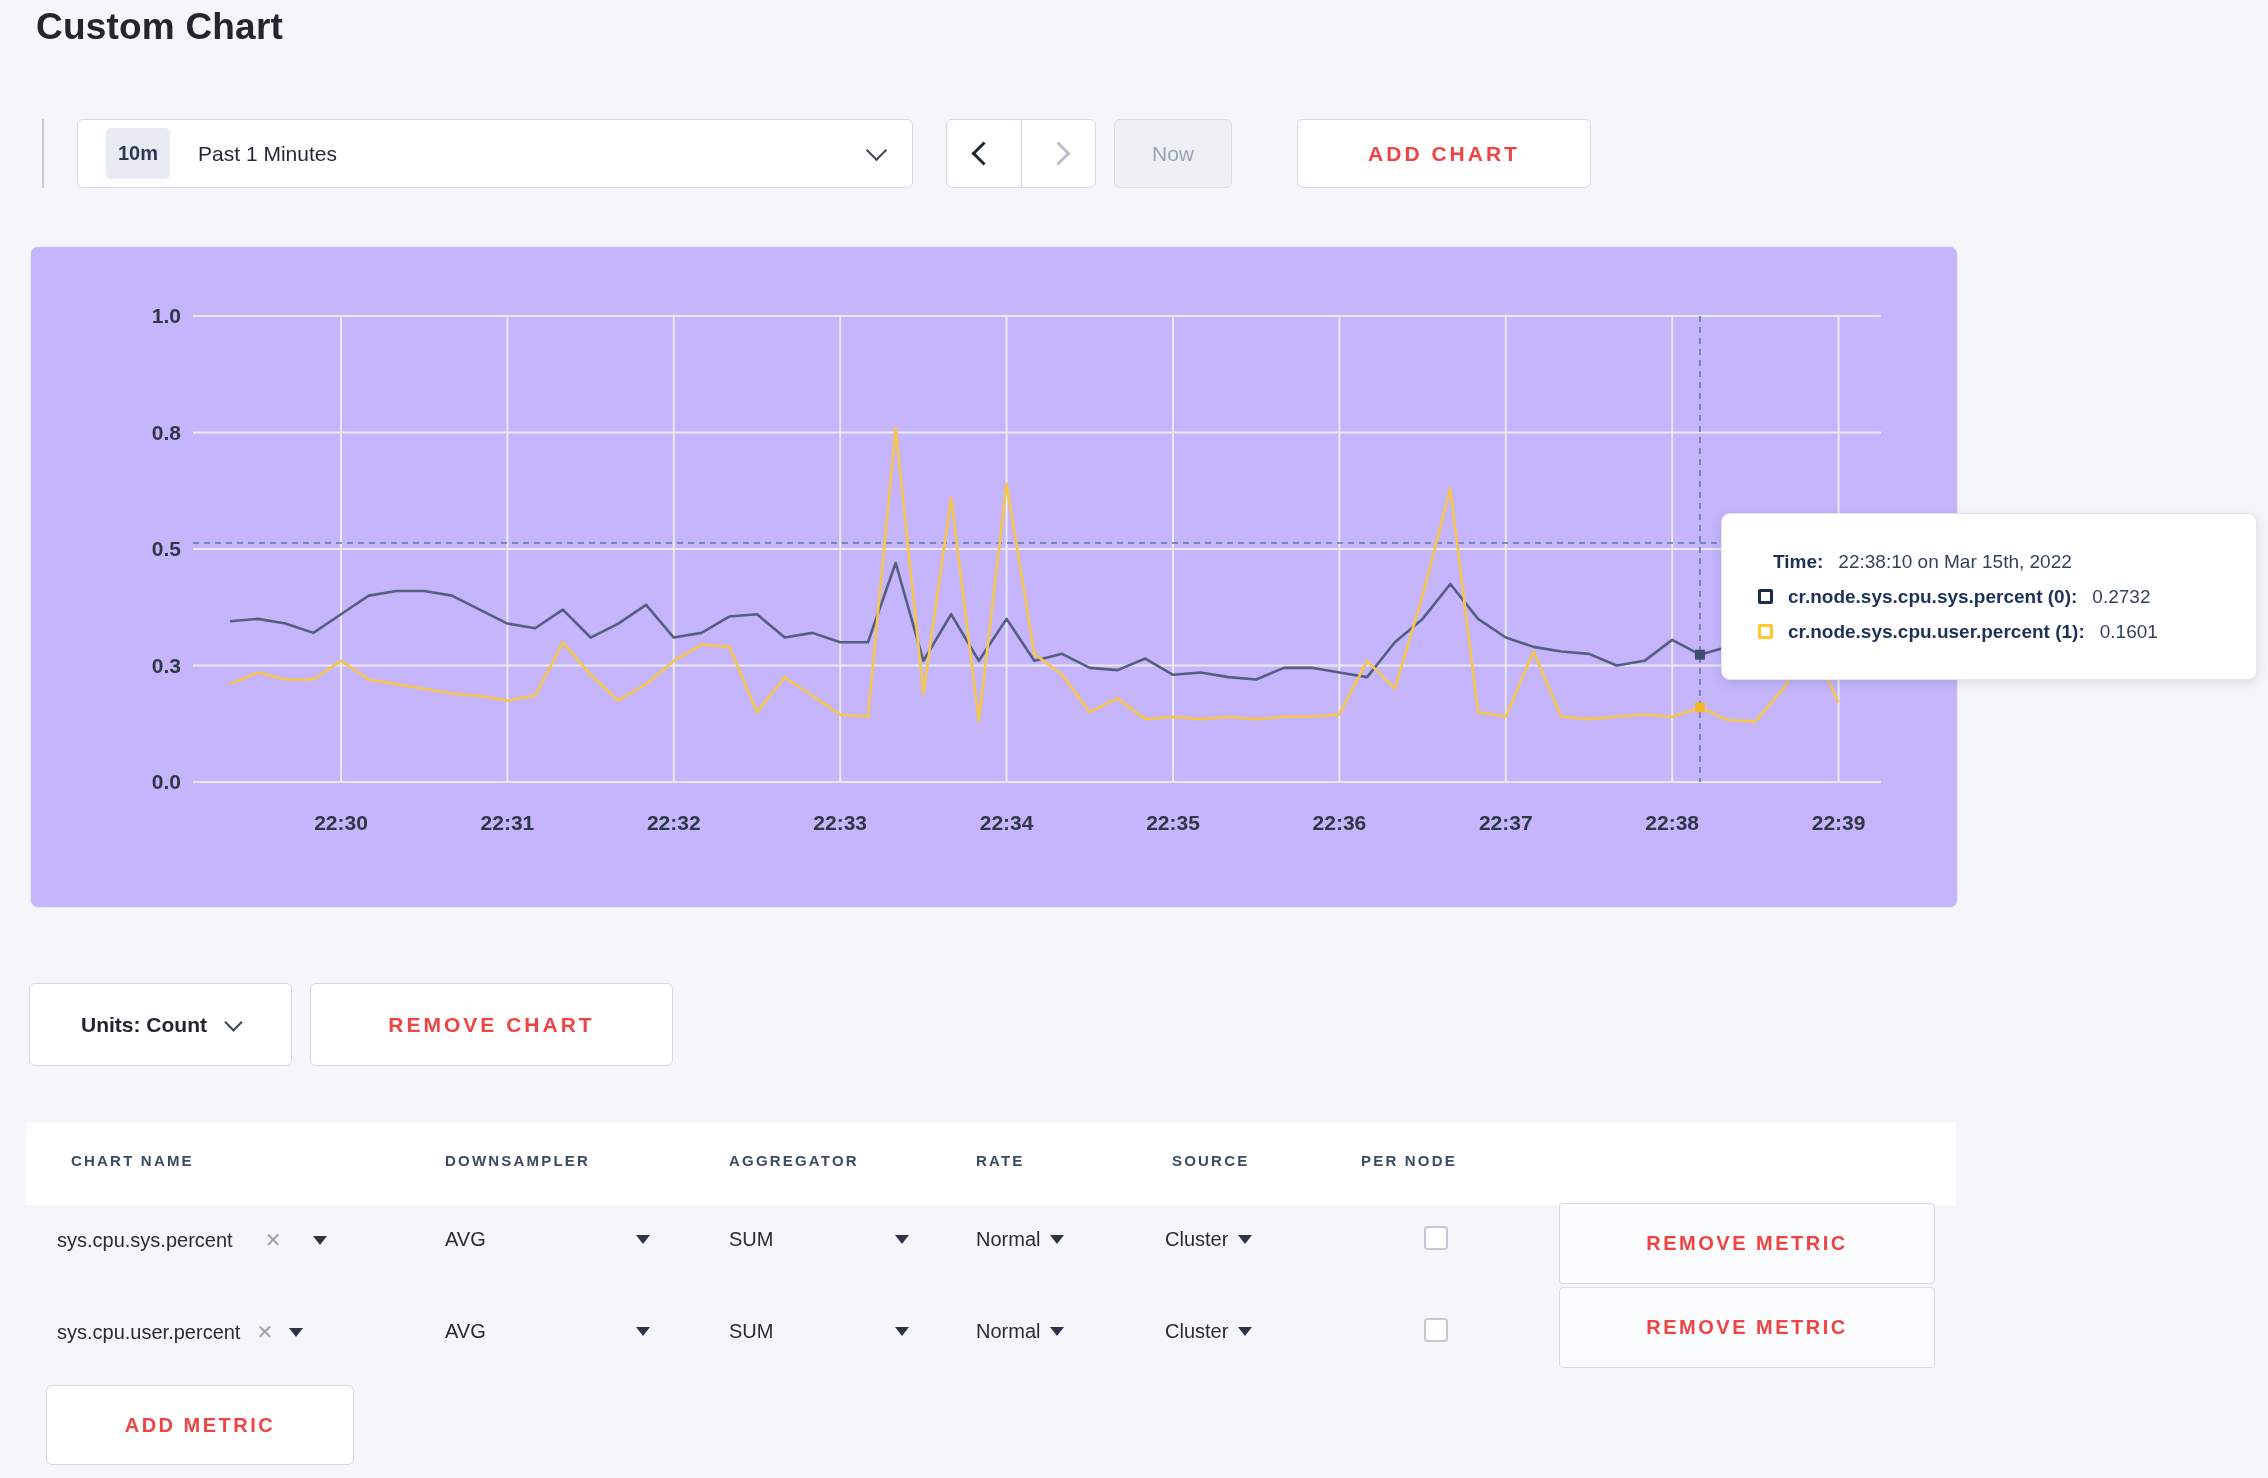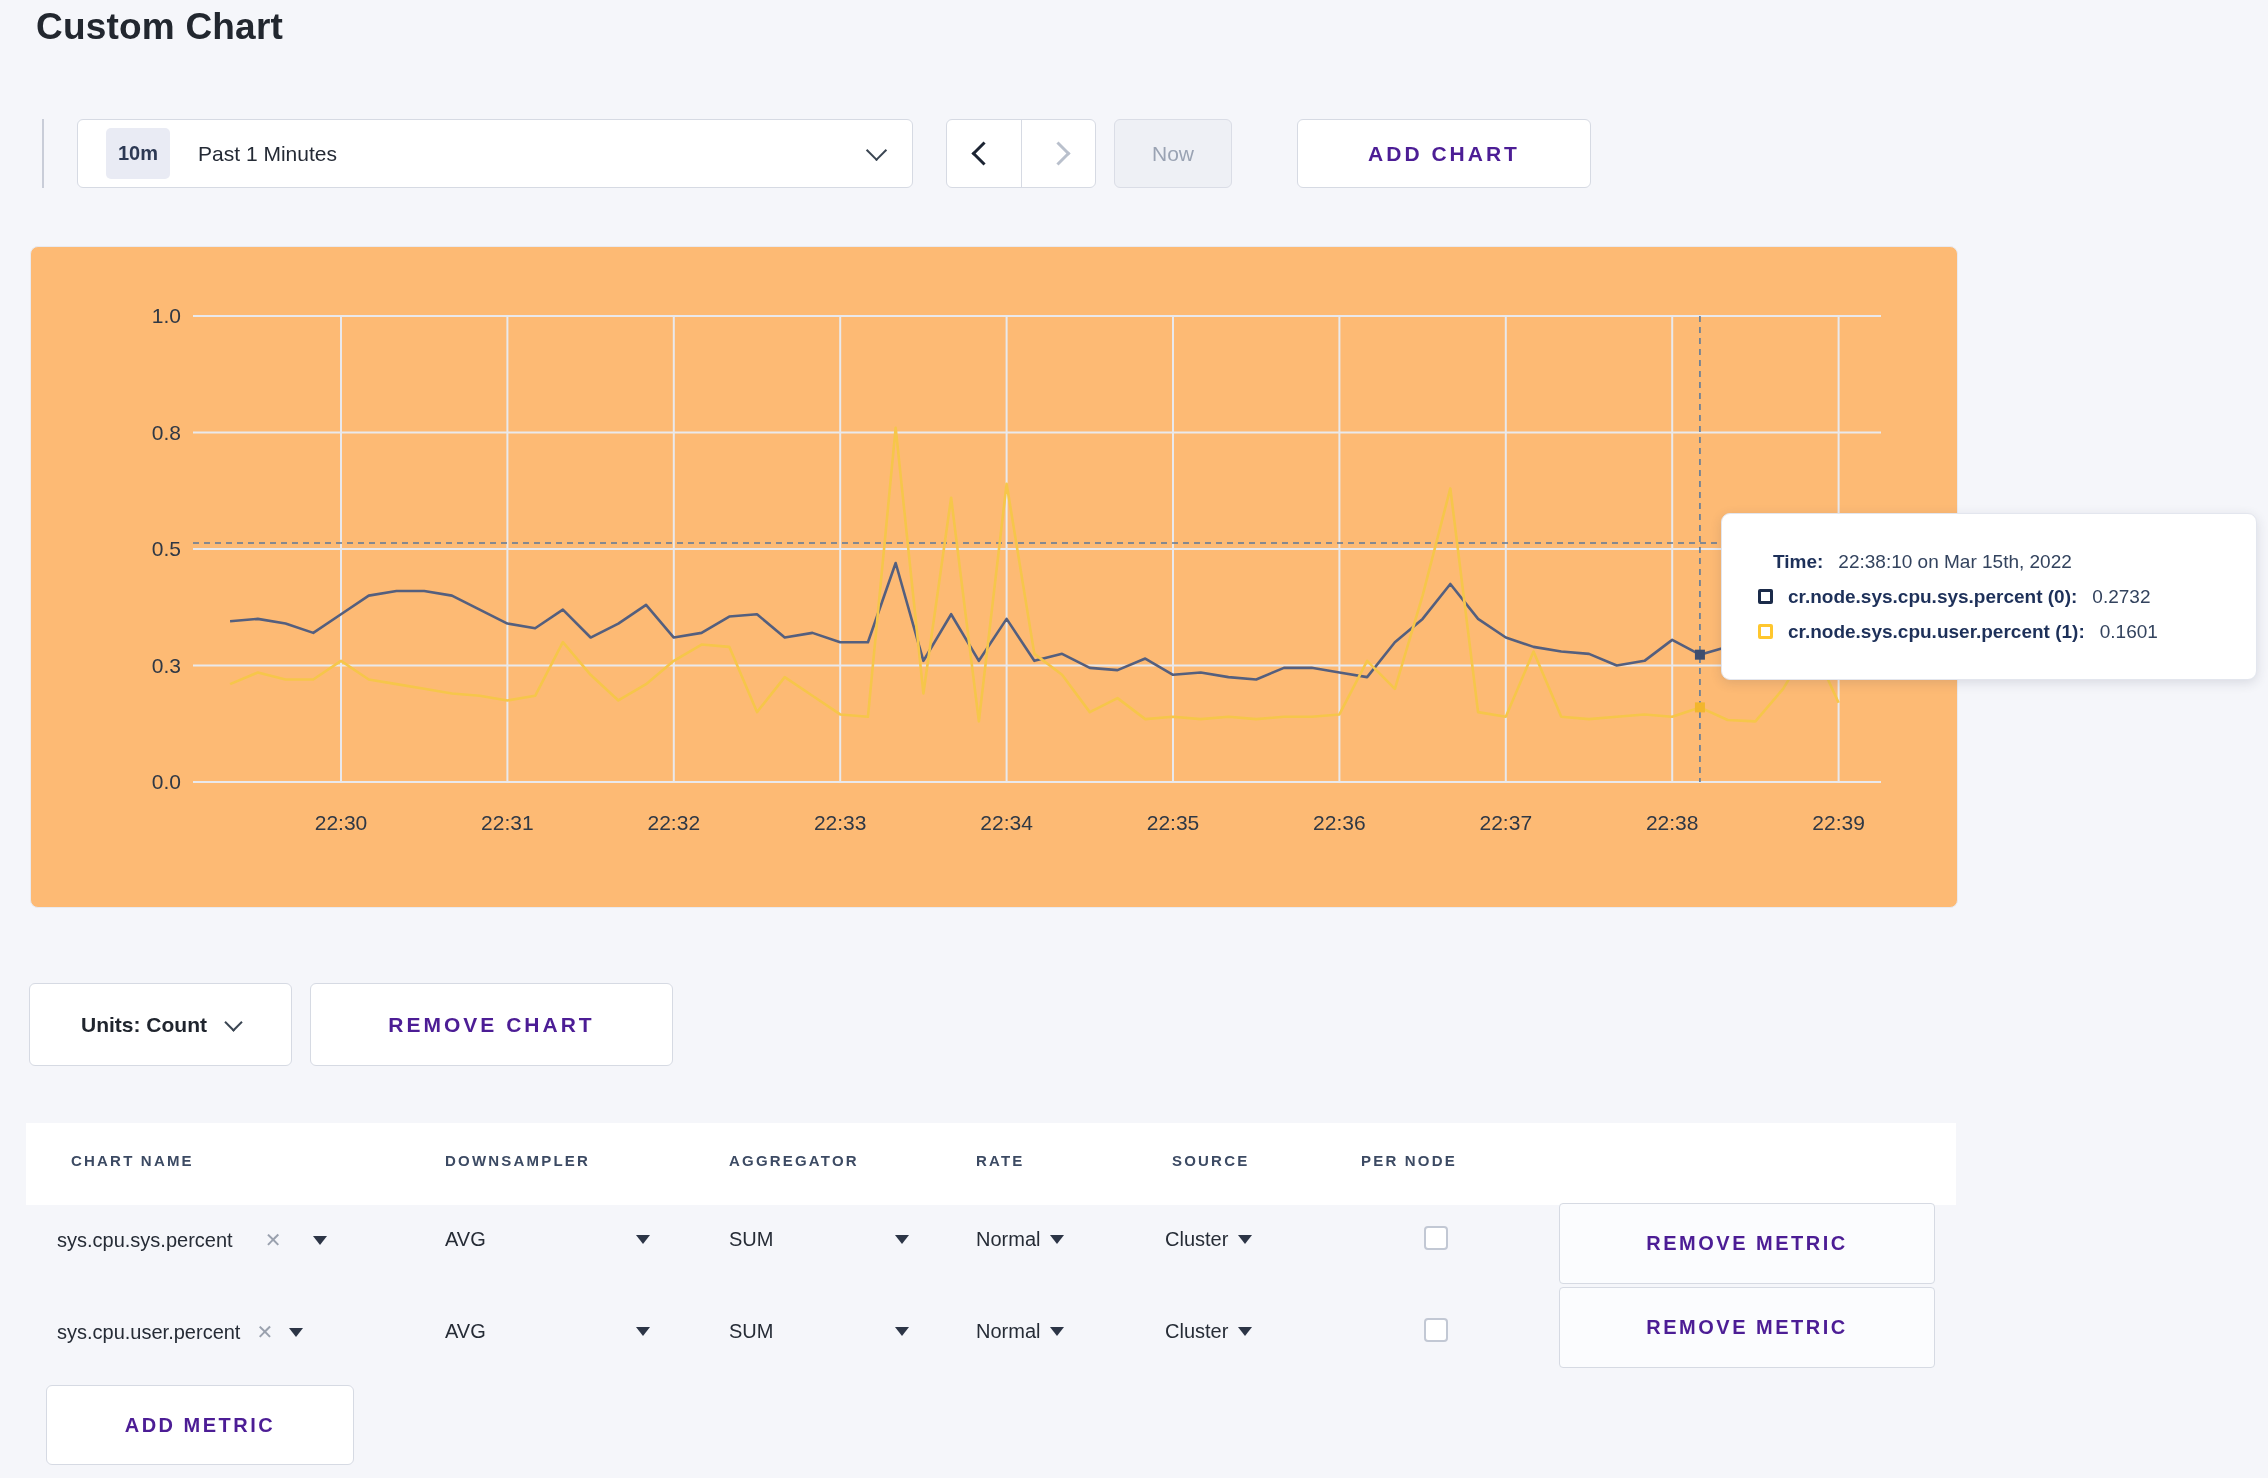--- a/index.html
+++ b/index.html
@@ -6,38 +6,38 @@
   body{font-family:"Liberation Sans", sans-serif; background:#f5f6fa;}
   #root{position:relative;width:2268px;height:1478px;background:#f5f6fa;overflow:hidden;}
   .abs{position:absolute;}
 
   
   .page-title{left:36px;top:6px;font-size:37px;font-weight:600;color:#22272f;letter-spacing:.2px;}
 
   .toolbar-divider{left:42px;top:119px;width:2px;height:69px;background:#c9cdd8;}
 
   .btn{box-sizing:border-box;background:#fff;border:1px solid #d6dae3;border-radius:6px;display:flex;align-items:center;justify-content:center;cursor:pointer;}
-  .blue-label{color:#4c1d95;font-weight:700;letter-spacing:3px;font-size:21px;}
+  .blue-label{color:#ef4444;font-weight:700;letter-spacing:3px;font-size:21px;}
 
   .time-dropdown{left:77px;top:119px;width:836px;height:69px;justify-content:flex-start;padding:0 28px;}
   .time-badge{background:#e9ebf4;border-radius:5px;color:#2d3954;font-weight:700;font-size:20px;padding:14px 12px;margin-right:28px;}
   .time-label{font-size:21px;color:#242a35;}
   .chev-down{width:13px;height:13px;border-right:2px solid #3a4552;border-bottom:2px solid #3a4552;transform:rotate(45deg);margin-left:auto;margin-top:-6px;}
 
   .pager{left:946px;top:119px;width:150px;height:69px;padding:0;}
   .pager-half{width:50%;height:100%;display:flex;align-items:center;justify-content:center;}
   .pager-sep{width:1px;height:100%;background:#d6dae3;}
   .chev-left{width:14px;height:14px;border-left:3px solid #1c2433;border-bottom:3px solid #1c2433;transform:rotate(45deg);}
   .chev-right{width:14px;height:14px;border-right:3px solid #b9c0cc;border-top:3px solid #b9c0cc;transform:rotate(45deg);}
 
   .now-btn{left:1114px;top:119px;width:118px;height:69px;background:#eef0f5;color:#9aa3b3;font-size:21px;border:1px solid #dadde6;}
   .add-chart-btn{left:1297px;top:119px;width:294px;height:69px;}
 
   
-  .chart-card{left:30px;top:246px;width:1926px;height:660px;background:#fdba74;border:1px solid #e9eaf0;border-radius:8px;}
+  .chart-card{left:30px;top:246px;width:1926px;height:660px;background:#c4b5fd;border:1px solid #e9eaf0;border-radius:8px;font-weight:bold;}
   .chart-svg{position:absolute;left:0;top:0;}
 
   
   .tooltip{left:1721px;top:513px;width:536px;height:167px;background:#fff;border:1px solid #e3e6ee;border-radius:9px;
            box-shadow:0 3px 12px rgba(40,50,80,.14);display:flex;flex-direction:column;justify-content:center;
            padding:6px 20px 6px 36px;box-sizing:border-box;gap:13px;z-index:5;}
   .tt-row{display:flex;align-items:center;font-size:19px;color:#22365c;white-space:nowrap;}
   .tt-time-row{margin-left:15px;}
   .tt-label{font-weight:700;color:#1d3059;}
   .tt-value{margin-left:15px;color:#33435e;}

